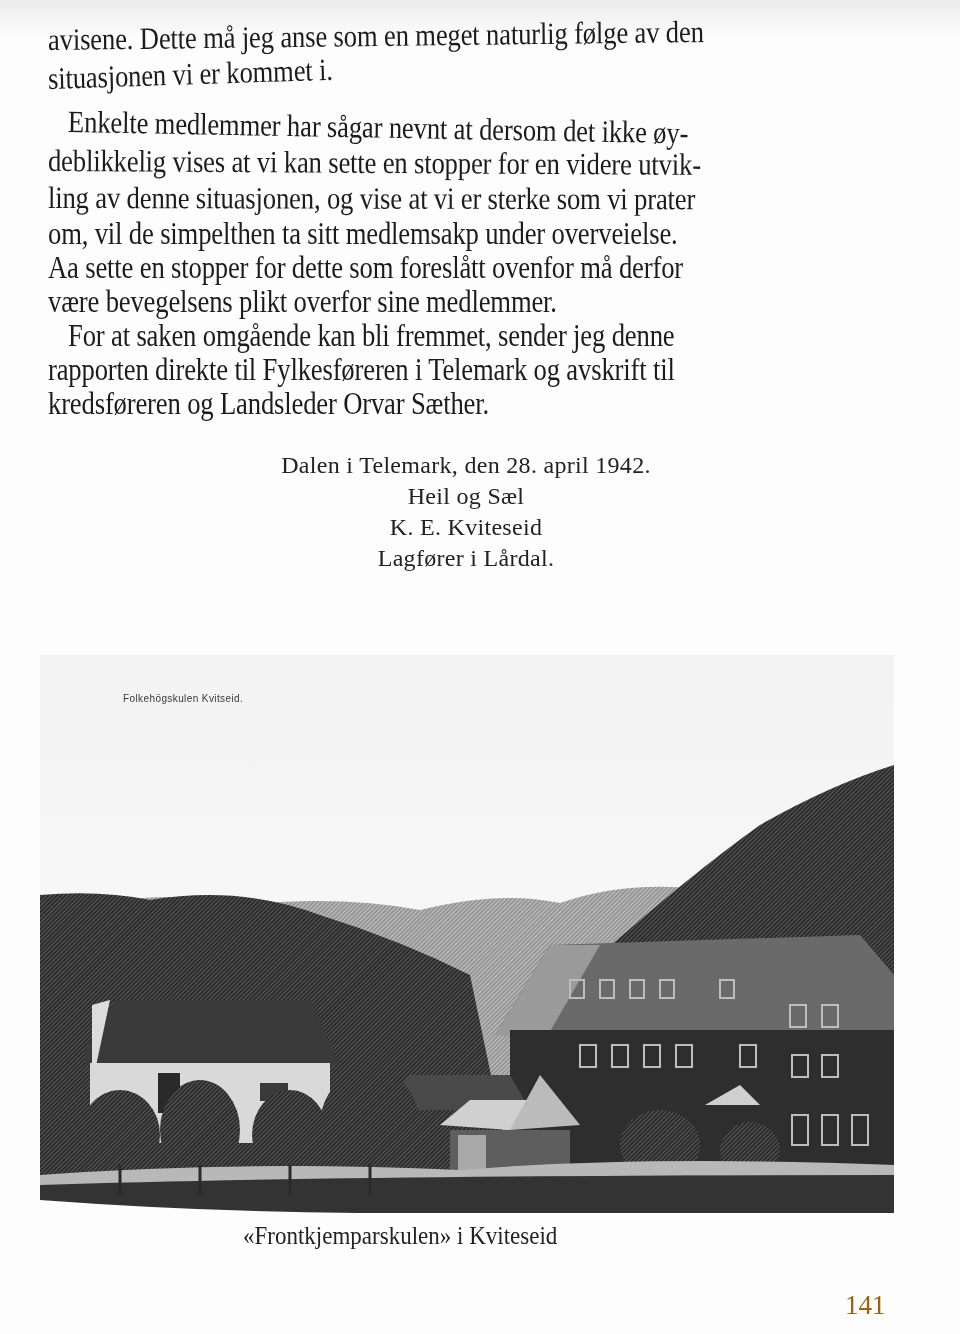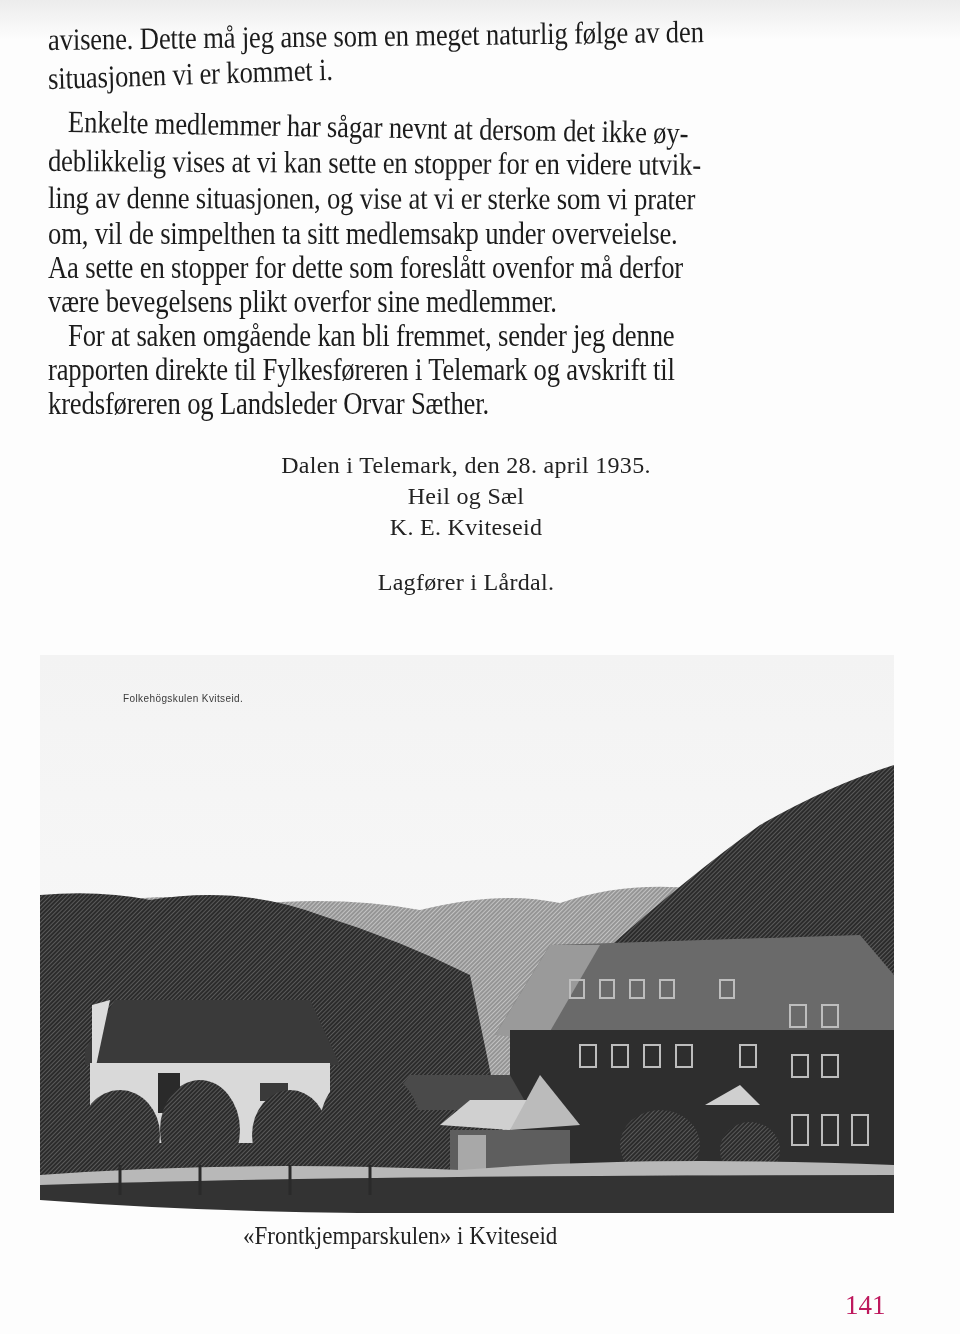--- a/index.html
+++ b/index.html
@@ -32,44 +32,44 @@
       position: absolute; left: 123px; top: 693px;
       font-family: "Liberation Sans", "DejaVu Sans", sans-serif;
       font-size: 10px; color: #3a3a3a; letter-spacing: 0.4px;
     }
     .caption {
       position: absolute; left: 243px; top: 1222px;
       font-size: 25px; color: #222; transform: scaleX(0.92); transform-origin: left;
     }
     .page-number {
       position: absolute; left: 845px; top: 1290px;
-      font-size: 27px; color: #be185d;
+      font-size: 27px; color: #a16207;
     }
   </style>
 </head>
 <body>
 
 <div class="page-shadow"></div>
 
 <div class="line narrow" style="top:22px; transform: scaleX(0.86) rotate(-0.6deg);">avisene. Dette må jeg anse som en meget naturlig følge av den</div>
 <div class="line narrow" style="top:61px; transform: scaleX(0.86) rotate(-1.6deg);">situasjonen vi er kommet i.</div>
 <div class="line narrow" style="top:104px; left:68px; transform: scaleX(0.86) rotate(0.9deg);">Enkelte medlemmer har sågar nevnt at dersom det ikke øy-</div>
 <div class="line narrow" style="top:143px; transform: scaleX(0.86) rotate(0.3deg);">deblikkelig vises at vi kan sette en stopper for en videre utvik-</div>
 <div class="line narrow" style="top:180px; transform: scaleX(0.86) rotate(0.1deg);">ling av denne situasjonen, og vise at vi er sterke som vi prater</div>
 <div class="line narrow" style="top:216px;">om, vil de simpelthen ta sitt medlemsakp under overveielse.</div>
 <div class="line narrow" style="top:250px;">Aa sette en stopper for dette som foreslått ovenfor må derfor</div>
 <div class="line narrow" style="top:284px;">være bevegelsens plikt overfor sine medlemmer.</div>
 <div class="line narrow" style="top:318px; left:68px;">For at saken omgående kan bli fremmet, sender jeg denne</div>
 <div class="line narrow" style="top:352px;">rapporten direkte til Fylkesføreren i Telemark og avskrift til</div>
 <div class="line narrow" style="top:386px;">kredsføreren og Landsleder Orvar Sæther.</div>
 
-<div class="sig" style="top:452px;">Dalen i Telemark, den 28. april 1935.</div>
+<div class="sig" style="top:452px;">Dalen i Telemark, den 28. april 1942.</div>
 <div class="sig" style="top:483px;">Heil og Sæl</div>
 <div class="sig" style="top:514px;">K. E. Kviteseid</div>
-<div class="sig" style="top:569px;">Lagfører i Lårdal.</div>
+<div class="sig" style="top:545px;">Lagfører i Lårdal.</div>
 
 <div class="photo">
   <svg width="854" height="558" viewBox="0 0 854 558" xmlns="http://www.w3.org/2000/svg">
     <defs>
       <pattern id="ht" width="3" height="3" patternUnits="userSpaceOnUse" patternTransform="rotate(45)">
         <rect width="3" height="3" fill="#2b2b2b"></rect>
         <rect width="1" height="3" fill="#5a5a5a"></rect>
       </pattern>
       <pattern id="htl" width="3" height="3" patternUnits="userSpaceOnUse" patternTransform="rotate(45)">
         <rect width="3" height="3" fill="#8a8a8a"></rect>

